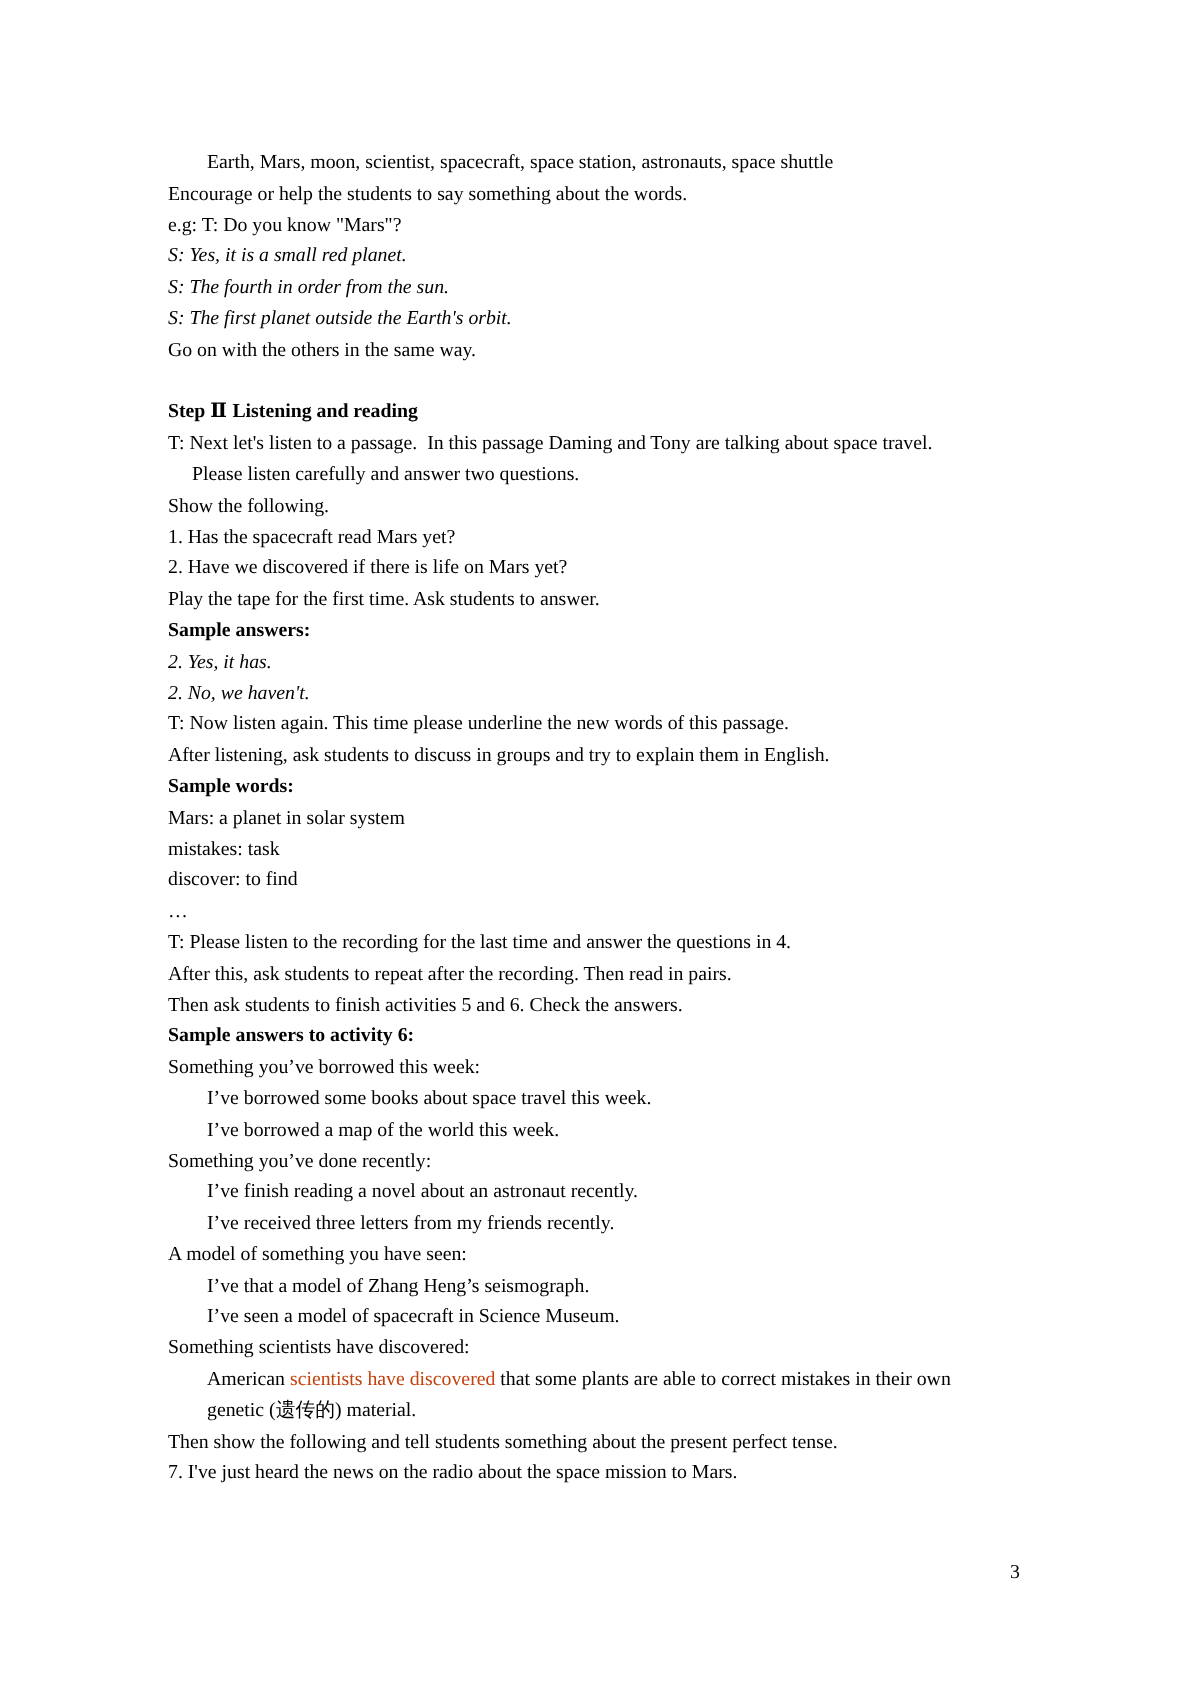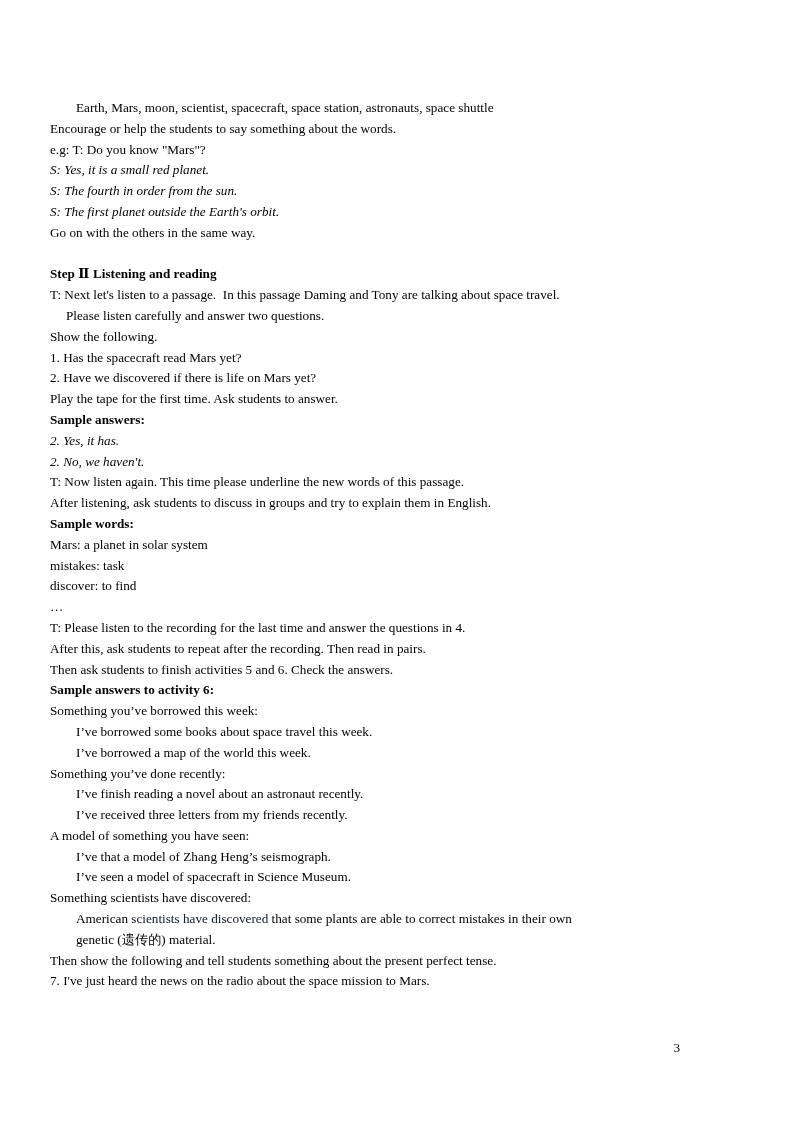--- a/index.html
+++ b/index.html
@@ -16,21 +16,21 @@
     color: #000000;
     -webkit-font-smoothing: antialiased;
   }
   #page {
     position: absolute;
     left: 0;
     top: 0;
     width: 794px;
     height: 1123px;
     box-sizing: border-box;
-    padding: 98px 114px 0 50px;
+    padding: 98px 114px 0 112px;
   }
   .body-text {
     width: 560px;
     font-size: 13.2px;
     line-height: 20.8px;
   }
   .ln {
     white-space: pre-wrap;
     min-height: 20.8px;
   }
@@ -44,21 +44,21 @@
   .ln.ital {
     font-style: italic;
   }
   .ln.ind1 { padding-left: 26px; }
   .ln.ind2 { padding-left: 16px; }
   .ln.ind3 { padding-left: 26px; }
   .spacer {
     height: 20.8px;
   }
   .red {
-    color: #0f172a;
+    color: #c2410c;
   }
   .romanII {
     font-weight: bold;
     letter-spacing: 0.3px;
   }
   #page-number {
     position: absolute;
     right: 114px;
     top: 1040px;
     font-size: 13.2px;

